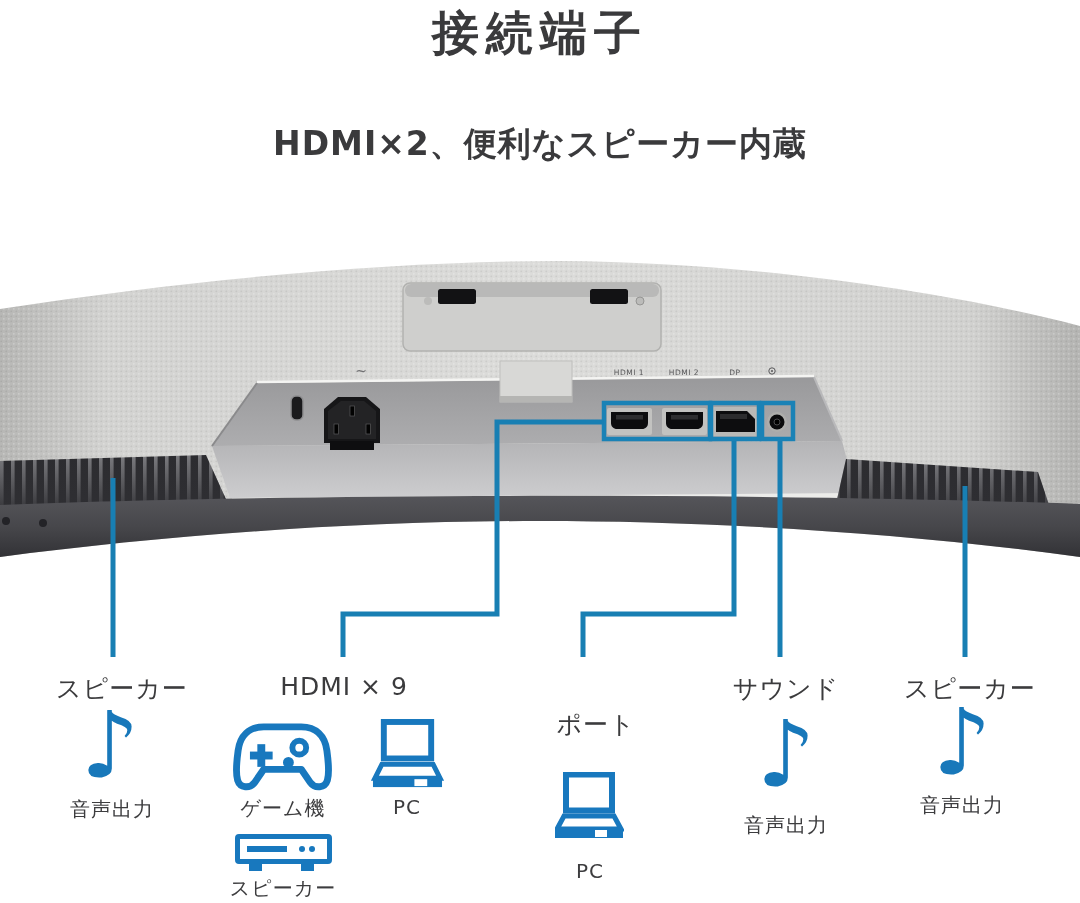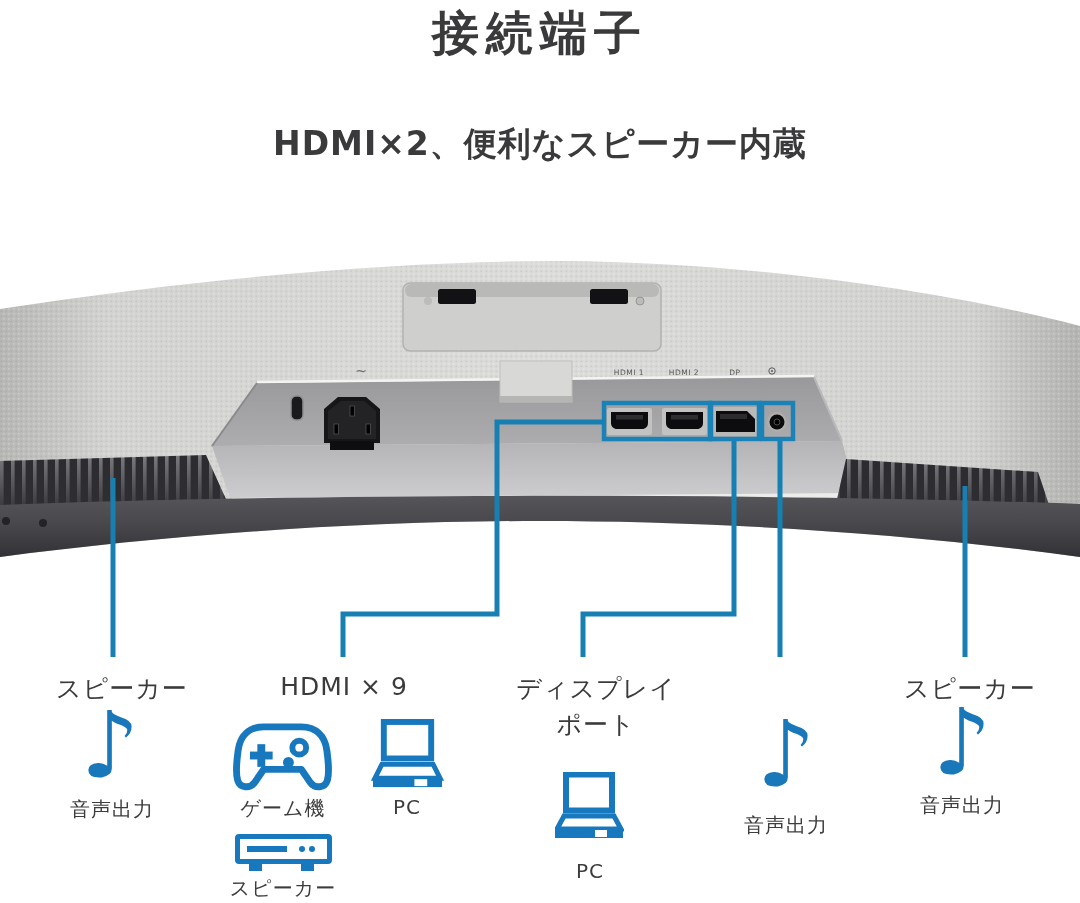--- a/index.html
+++ b/index.html
@@ -198,31 +198,32 @@
     <rect x="2.5" y="2.5" width="92" height="25" rx="1.5" fill="none" stroke="#1878be" stroke-width="5"></rect>
     <rect x="12" y="12" width="40" height="6" fill="#1878be"></rect>
     <circle cx="67" cy="15" r="3" fill="#1878be"></circle>
     <circle cx="77" cy="15" r="3" fill="#1878be"></circle>
     <rect x="14" y="28" width="13" height="9" fill="#1878be"></rect>
     <rect x="66" y="28" width="13" height="9" fill="#1878be"></rect>
   </svg>
   <div class="cap" style="left:173px;top:875px;width:220px;">スピーカー</div>
 
   <div class="lbl lbl2" style="left:486px;top:671px;width:220px;">
-    <span>ディスプレイ</span><br>
+    <br>
     <span>ポート</span>
   </div>
   <svg class="devicon" style="left:555px;top:772px;" width="69" height="73" viewBox="0 0 69 73">
     <rect x="11" y="2.5" width="46" height="36" fill="none" stroke="#1878be" stroke-width="6"></rect>
     <path d="M9,44 H59 L66,57 H2 Z" fill="none" stroke="#1878be" stroke-width="5"></path>
     <rect x="0" y="57" width="68" height="9" fill="#1878be"></rect>
     <rect x="40" y="58" width="12" height="7" fill="#ffffff"></rect>
   </svg>
   <div class="cap" style="left:480px;top:859px;width:220px;">PC</div>
 
+  <div class="lbl" style="left:676px;top:672px;width:220px;">サウンド</div>
   <div class="note" style="left:676px;top:712px;width:220px;">♪</div>
   <div class="cap" style="left:676px;top:812px;width:220px;">音声出力</div>
 
   <div class="lbl" style="left:860px;top:672px;width:220px;">スピーカー</div>
   <div class="note" style="left:852px;top:700px;width:220px;">♪</div>
   <div class="cap" style="left:852px;top:792px;width:220px;">音声出力</div>
 
 </div>
 
 </body></html>

